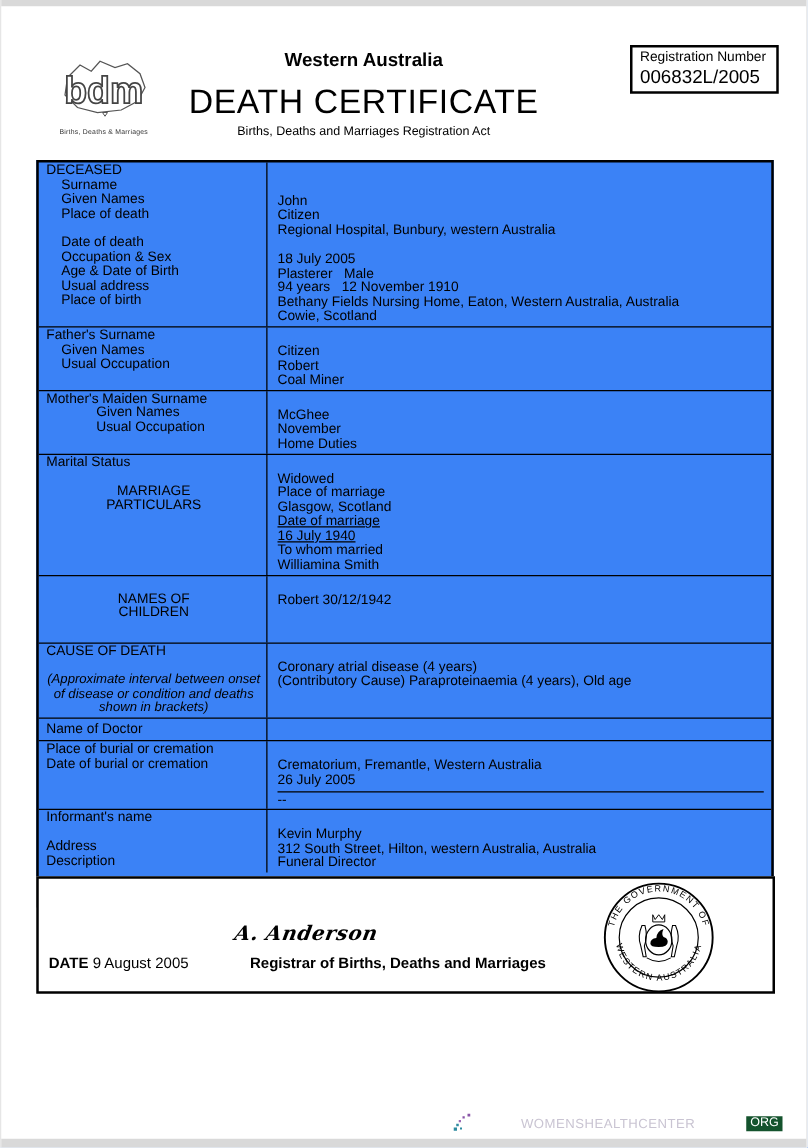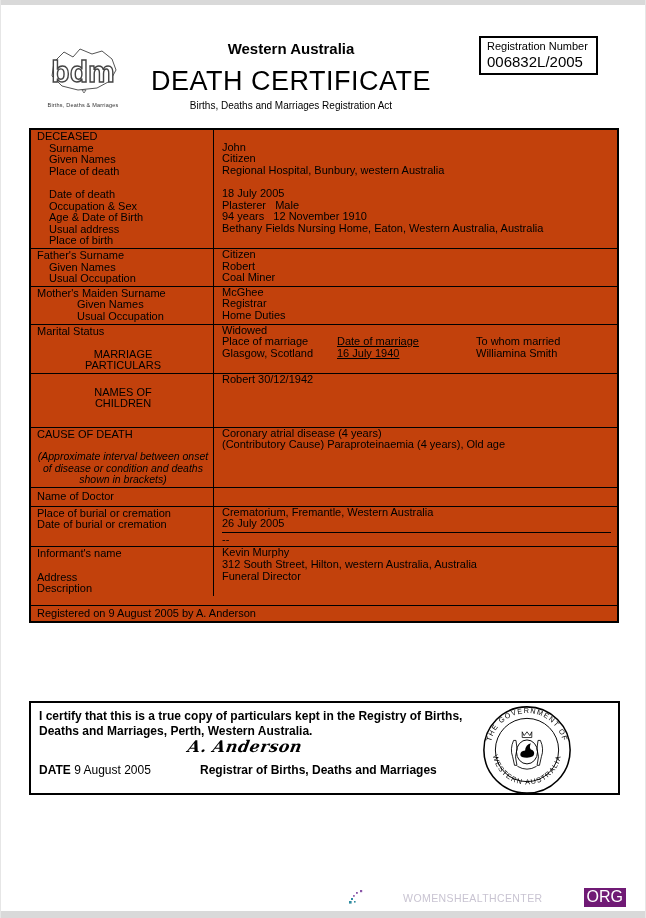--- a/index.html
+++ b/index.html
@@ -13,37 +13,37 @@
   .edge-top { top:0; height:5px; }
   .edge-bottom { bottom:0; height:7px; }
 
   
   .logo-wrap { position:absolute; left:36px; top:46px; width:92px; text-align:center; }
   .logo-caption { font-size:5.5px; letter-spacing:0.2px; color:#333; margin-top:0px; }
   .header-center { position:absolute; left:125px; top:40px; width:330px; text-align:center; }
   .region-title { font-size:15px; font-weight:bold; }
   .doc-title { font-size:27px; font-weight:400; letter-spacing:0.5px; margin-top:9px; }
   .doc-act { font-size:10px; margin-top:3px; }
-  .reg-box { position:absolute; left:478px; top:36px; width:119px; border:2px solid #000; box-sizing:border-box; padding:2px 6px 3px 6px; }
+  .reg-box { position:absolute; left:503px; top:36px; width:119px; border:2px solid #000; box-sizing:border-box; padding:2px 6px 3px 6px; }
   .reg-label { font-size:11px; line-height:13px; }
   .reg-number { font-size:15px; line-height:17px; }
 
   
-  .cert-table { position:absolute; left:28px; top:128px; width:590px; border:2px solid #000; box-sizing:border-box; background:#c2410c; }
+  .cert-table { position:absolute; left:28px; top:128px; width:590px; border:2px solid #000; box-sizing:border-box; background:#3b82f6; }
   .trow { display:flex; border-top:1px solid #000; }
   .trow:first-child { border-top:none; }
   .lcell { width:183px; min-width:183px; border-right:1px solid #000; padding:1px 4px 1px 6px; box-sizing:border-box; }
-  .vcell { flex:1; padding:0 6px 1px 8px; box-sizing:border-box; }
+  .vcell { flex:1; padding:14px 6px 1px 8px; box-sizing:border-box; }
   .fullcell { flex:1; padding:2px 6px; box-sizing:border-box; }
   .ln { min-height:11.6px; line-height:11.6px; font-size:11px; white-space:pre-wrap; }
   .ind { padding-left:12px; }
   .ind2 { padding-left:40px; }
   .ctr { text-align:center; }
   .note-italic { font-style:italic; font-size:10.5px; line-height:11.5px; text-align:center; margin-top:11px; }
-  .mrow { display:flex; }
+  .mrow { display:flex;flex-direction:column; }
   .mcol1 { width:115px; }
   .mcol2 { width:139px;text-decoration:underline; }
   .mcol3 { flex:1; }
   .row-children { min-height:53px; }
   .row-children .lcell { padding-top:13px; }
   .row-cause { min-height:59px; }
   .row-doctor .lcell, .row-doctor .vcell { padding-top:3px; padding-bottom:3px; }
   .dash-sep { border-top:1px solid #000; margin-top:2px; padding-top:1px; }
   .row-informant { padding-bottom:9px; }
 
@@ -53,21 +53,21 @@
   .signature { position:absolute; left:157px; top:34px; font-size:16px; font-weight:bold; font-style:italic;
                font-family:"DejaVu Serif", serif; transform:skewX(-10deg); letter-spacing:0.5px; }
   .date-line { position:absolute; left:8px; top:60px; font-size:12px; }
   .date-label { font-weight:bold; }
   .registrar { position:absolute; left:157px; top:60px; font-size:12px; font-weight:bold;padding-left:12px; }
   .seal { position:absolute; left:450px; top:1px; }
 
   
   .footer-logo { position:absolute; right:19px; bottom:11px; display:flex; align-items:center;gap:38px; }
   .site-text { font-size:10.5px; letter-spacing:0.4px; color:#c9c4d2; }
-  .tld-box { background:#701a75; color:#fff; font-size:16px; padding:0px 3px 1px 3px; margin-left:3px; }
+  .tld-box { background:#14532d; color:#fff; font-size:10px; padding:0px 3px 1px 3px; margin-left:3px; }
 </style>
 </head>
 <body>
 
 <div class="page">
   <div class="edge-bar edge-top"></div>
 
   <div class="logo-wrap">
     <svg width="86" height="52" viewBox="0 0 86 52">
       <path d="M14,16 L24,6 L33,11 L40,3 L52,8 L62,5 L72,13 L76,24 L70,35 L57,42 L38,44 L22,40 L12,30 Z" fill="none" stroke="#555" stroke-width="1"></path>
@@ -106,20 +106,21 @@
       <div class="vcell">
         <div class="ln"></div>
         <div class="ln">John</div>
         <div class="ln">Citizen</div>
         <div class="ln">Regional Hospital, Bunbury, western Australia</div>
         <div class="ln"></div>
         <div class="ln">18 July 2005</div>
         <div class="ln">Plasterer   Male</div>
         <div class="ln">94 years   12 November 1910</div>
         <div class="ln">Bethany Fields Nursing Home, Eaton, Western Australia, Australia</div>
+        <div class="ln">Cowie, Scotland</div>
       </div>
     </div>
 
     <div class="trow">
       <div class="lcell">
         <div class="ln">Father's Surname</div>
         <div class="ln ind">Given Names</div>
         <div class="ln ind">Usual Occupation</div>
       </div>
       <div class="vcell">
@@ -130,21 +131,21 @@
     </div>
 
     <div class="trow">
       <div class="lcell">
         <div class="ln">Mother's Maiden Surname</div>
         <div class="ln ind2">Given Names</div>
         <div class="ln ind2">Usual Occupation</div>
       </div>
       <div class="vcell">
         <div class="ln">McGhee</div>
-        <div class="ln">Registrar</div>
+        <div class="ln">November</div>
         <div class="ln">Home Duties</div>
       </div>
     </div>
 
     <div class="trow">
       <div class="lcell">
         <div class="ln">Marital Status</div>
         <div class="ln"></div>
         <div class="ln ctr">MARRIAGE</div>
         <div class="ln ctr">PARTICULARS</div>
@@ -224,21 +225,20 @@
     </div>
 
     <div class="trow">
       <div class="fullcell">
         <div class="ln">Registered on 9 August 2005 by A. Anderson</div>
       </div>
     </div>
   </div>
 
   <div class="cert-box">
-    <div class="cert-statement">I certify that this is a true copy of particulars kept in the Registry of Births, Deaths and Marriages, Perth, Western Australia.</div>
     <div class="signature">A. Anderson</div>
     <div class="date-line">
       <span class="date-label">DATE</span>
       <span>9 August 2005</span>
     </div>
     <div class="registrar">Registrar of Births, Deaths and Marriages</div>
     <div class="seal">
       <svg width="92" height="92" viewBox="0 0 96 96">
         <circle cx="48" cy="48" r="45" fill="none" stroke="#000" stroke-width="1.6"></circle>
         <circle cx="48" cy="48" r="33" fill="none" stroke="#000" stroke-width="1"></circle>

